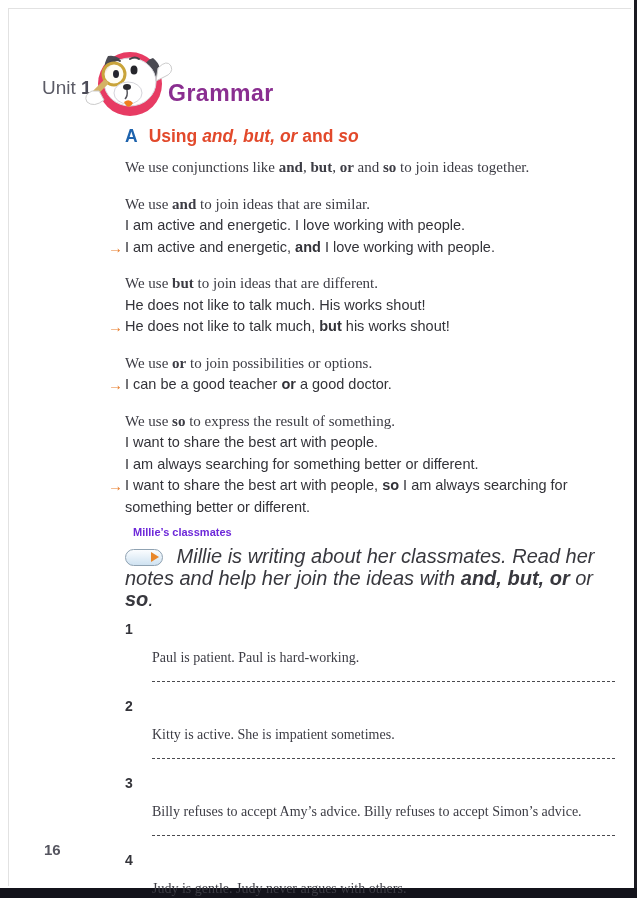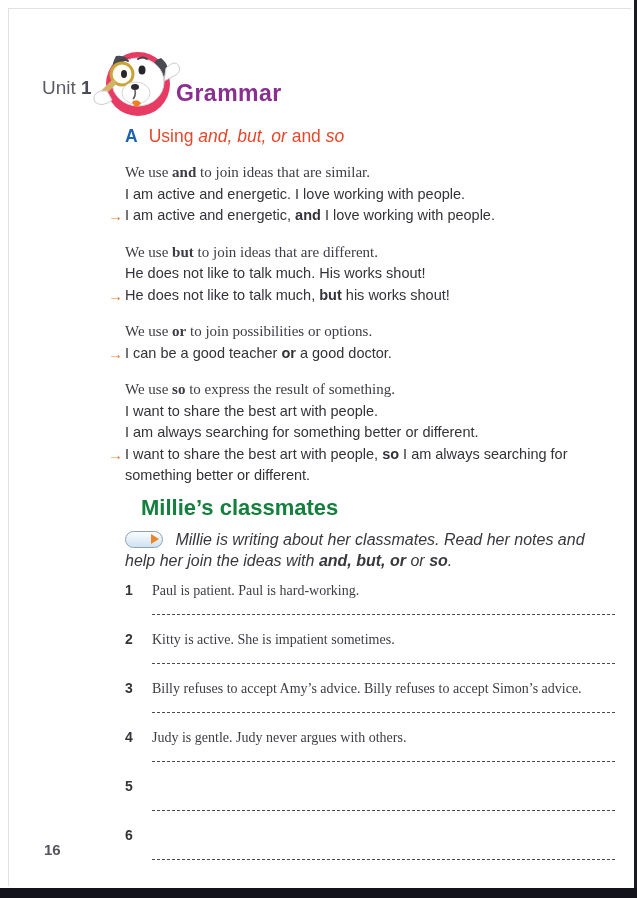--- a/index.html
+++ b/index.html
@@ -9,62 +9,62 @@
   }
   
   .frame{position:absolute;left:8px;top:8px;right:6px;bottom:12px;
     border-left:1px solid #e2e2e2;border-top:1px solid #e2e2e2;pointer-events:none;}
   .edge-right{position:absolute;top:0;right:0;width:3px;height:898px;background:#1b1b22;}
   .edge-bottom{position:absolute;left:0;bottom:0;width:637px;height:10px;background:#13131b;}
 
   .unit{position:absolute;left:42px;top:49px;font-size:19px;color:#5b5b66;margin-top:28px;}
   .unit b{color:#4c4c58;}
 
-  .logo{position:absolute;left:88px;top:44px;width:300px;height:80px;}
+  .logo{position:absolute;left:80px;top:44px;width:300px;height:80px;}
   .grammar-title{
     position:absolute;left:88px;top:36px;
     font-size:23px;font-weight:bold;color:#8a2e90;letter-spacing:0.5px;
     text-shadow:0 1px 0 #fff;
   }
 
   .content{position:absolute;left:125px;top:126px;width:490px;}
 
   .section-head{display:flex;gap:11px;align-items:baseline;margin:0 0 10px 0;}
   .section-letter{color:#1e63ad;font-weight:bold;font-size:17.5px;}
-  .section-title{color:#e2492b;font-weight:normal;font-size:17.5px;}
+  .section-title{color:#e2492b;font-weight:bold;font-size:17.5px;}
 
   .ln{position:relative;line-height:21.5px;}
   .ln.serif{font-family:"Liberation Serif",serif;font-size:15px;color:#3c3c44;}
   .ln.sans{font-size:14.5px;color:#333339;}
   .ln.gap{margin-top:15px;}
   .arrow-glyph{
     position:absolute;left:-17px;top:0;color:#e87f2f;font-weight:bold;
     font-size:15px;
   }
 
-  .millie-title{color:#15803d;font-weight:bold;font-size:22px;margin:8px 0 8px 16px;}
+  .millie-title{color:#6d28d9;font-weight:bold;font-size:11px;margin:8px 0 8px 8px;}
 
-  .instruction{margin:0;font-style:italic;font-size:16px;color:#38383e;line-height:21.5px;width:482px;}
+  .instruction{margin:0;font-style:italic;font-size:20px;color:#38383e;line-height:21.5px;width:482px;}
   .pill{
     display:inline-block;position:relative;width:36px;height:15px;
     border:1.5px solid #8fa2b2;border-radius:9px;
     background:linear-gradient(#fbfdff,#cfe2f1);
     vertical-align:-3px;margin-right:8px;
   }
   .pill-play{
     position:absolute;right:3px;top:2.2px;width:0;height:0;
     border-left:8px solid #e8872a;border-top:5px solid transparent;border-bottom:5px solid transparent;
   }
 
   .exercise{margin-top:8px;}
   .item{margin-top:14px;}
   .item:first-child{margin-top:0;}
   .item-row{display:flex;line-height:21px;}
   .item-num{width:27px;flex:0 0 27px;font-weight:bold;font-size:14px;color:#34343a;}
-  .item-text{font-family:"Liberation Serif",serif;font-size:14px;color:#3c3c44;}
+  .item-text{font-family:"Liberation Serif",serif;font-size:14px;color:#3c3c44;margin-top:28px;}
   .answer-line{margin:12px 0 0 27px;height:1px;border-bottom:1px dashed #4a4a4f;}
 
   .page-number{position:absolute;left:44px;top:841px;font-weight:bold;font-size:15px;color:#55555f;}
 </style>
 </head>
 <body>
 
 <div class="frame"></div>
 <div class="edge-right"></div>
 <div class="edge-bottom"></div>
@@ -97,20 +97,21 @@
 </div>
 
 <div class="content">
 
   <div class="section-head">
     <span class="section-letter">A</span>
     <span class="section-title"><span>Using </span><span style="font-style: italic;">and, but, or</span><span> and </span><span style="font-style: italic;">so</span></span>
   </div>
 
   <div>
+    <div class="ln serif"><span>We use conjunctions like </span><span style="font-weight: bold;">and</span><span>, </span><span style="font-weight: bold;">but</span><span>, </span><span style="font-weight: bold;">or</span><span> and </span><span style="font-weight: bold;">so</span><span> to join ideas together.</span></div>
     <div class="ln serif gap"><span>We use </span><span style="font-weight: bold;">and</span><span> to join ideas that are similar.</span></div>
     <div class="ln sans"><span>I am active and energetic. I love working with people.</span></div>
     <div class="ln sans">
       <span class="arrow-glyph">→</span>
       <span><span>I am active and energetic, </span><span style="font-weight: bold;">and</span><span> I love working with people.</span></span>
     </div>
     <div class="ln serif gap"><span>We use </span><span style="font-weight: bold;">but</span><span> to join ideas that are different.</span></div>
     <div class="ln sans"><span>He does not like to talk much. His works shout!</span></div>
     <div class="ln sans">
       <span class="arrow-glyph">→</span>

